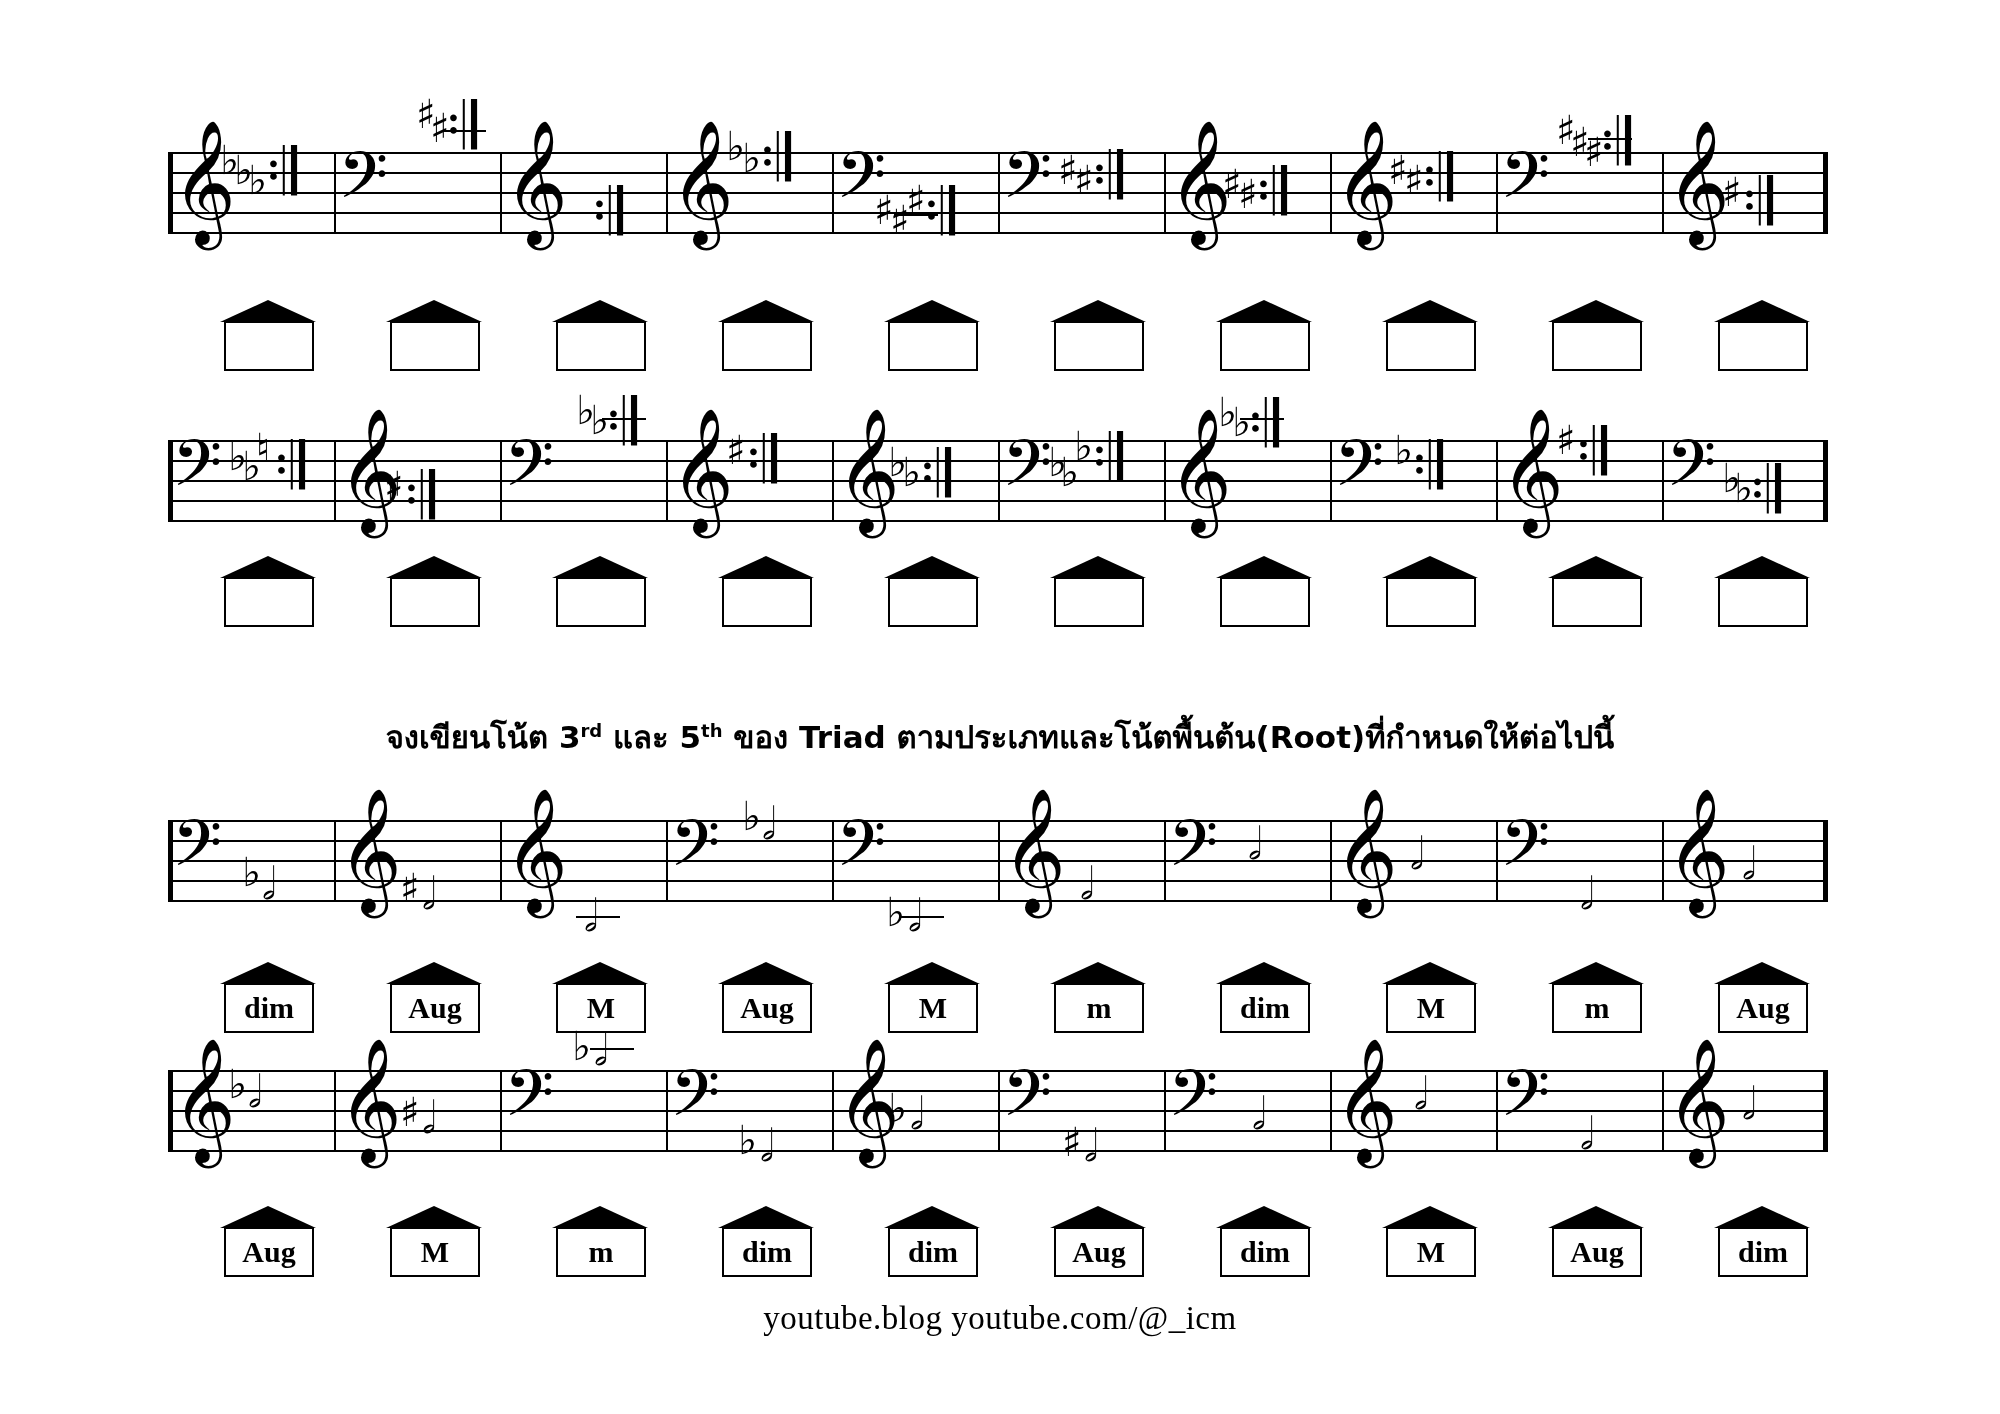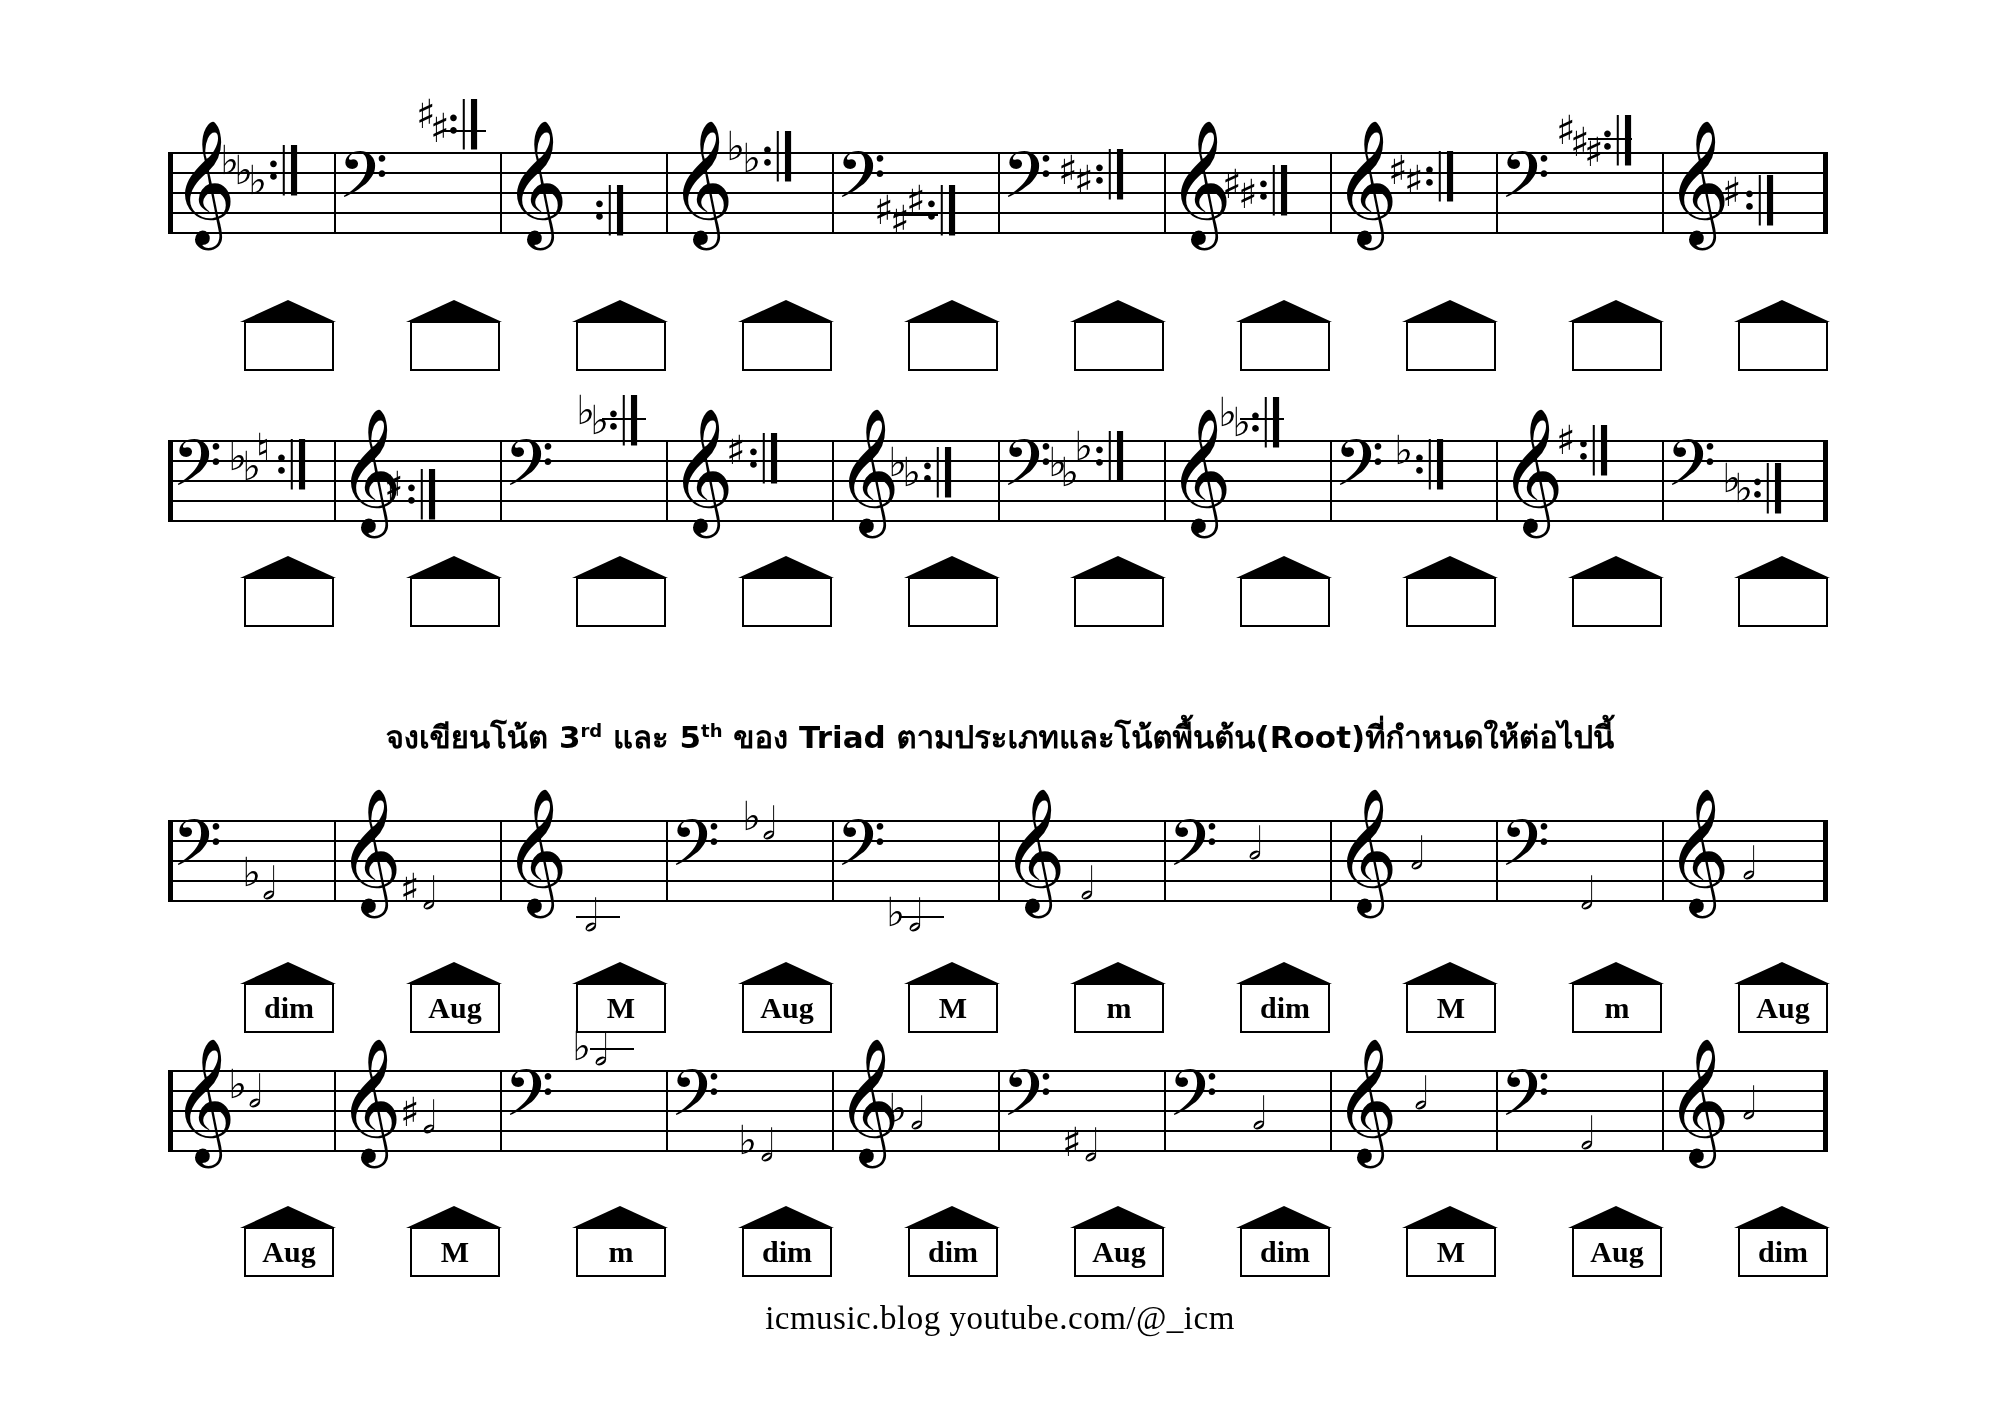--- a/index.html
+++ b/index.html
@@ -128,21 +128,21 @@
   .ledger {
     position: absolute;
     height: 2px;
     background: #000;
     width: 44px;
   }
 
   
   .boxrow {
     position: absolute;
-    left: 180px;
+    left: 160px;
     width: 1660px;
     height: 72px;
   }
   .answer-box {
     position: absolute;
     width: 96px;
     height: 70px;
   }
   .answer-box .roof {
     position: absolute;
@@ -659,15 +659,15 @@
     <div class="answer-box" style="left:1388px;">
       <div class="roof"></div>
         <div class="body">Aug</div>
     </div>
     <div class="answer-box" style="left:1554px;">
       <div class="roof"></div>
         <div class="body">dim</div>
     </div>
   </div>
 
-  <div class="footer">icmusic.blog   youtube.com/@_icm</div>
+  <div class="footer">youtube.blog   youtube.com/@_icm</div>
 
 </div>
 
 </body></html>

